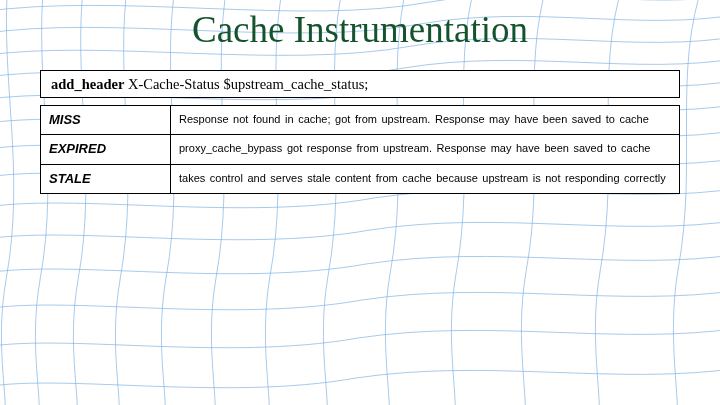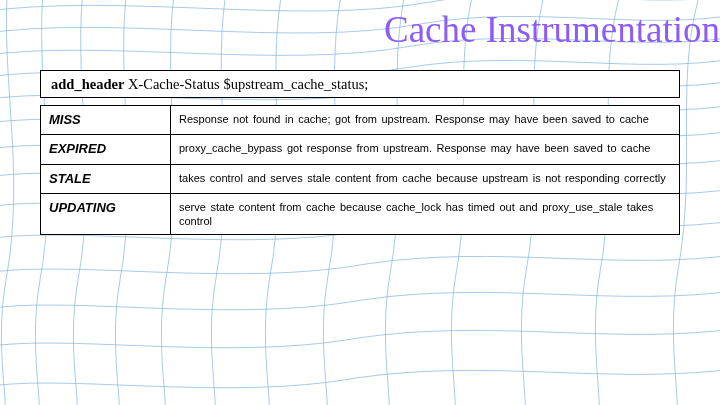--- a/index.html
+++ b/index.html
@@ -26,25 +26,25 @@
     left: 0; top: 0;
     width: 720px;
     height: 405px;
     pointer-events: none;
   }
   #title {
     position: absolute;
     left: 0;
     top: 8px;
     width: 720px;
-    text-align: right;
+    text-align: center;
     font-family: "Liberation Serif", serif;
     font-size: 37px;
     font-weight: normal;
-    color: #8b5cf6;
+    color: #14532d;
     letter-spacing: 0px;
     white-space: nowrap;
   }
   #code-box {
     position: absolute;
     left: 40px;
     top: 70px;
     width: 640px;
     height: 28px;
     border: 1px solid #000000;
@@ -148,20 +148,16 @@
         <td class="desc">Response not found in cache; got from upstream.  Response may have been saved to cache</td>
       </tr>
       <tr>
         <td class="key">EXPIRED</td>
         <td class="desc">proxy_cache_bypass got response from upstream.  Response may have been saved to cache</td>
       </tr>
       <tr>
         <td class="key">STALE</td>
         <td class="desc">takes control and serves stale content from cache because upstream is not responding correctly</td>
       </tr>
-      <tr>
-        <td class="key">UPDATING</td>
-        <td class="desc">serve state content from cache because cache_lock has timed out and proxy_use_stale takes control</td>
-      </tr>
     </tbody>
   </table>
 
 </div>
 
 </body></html>

